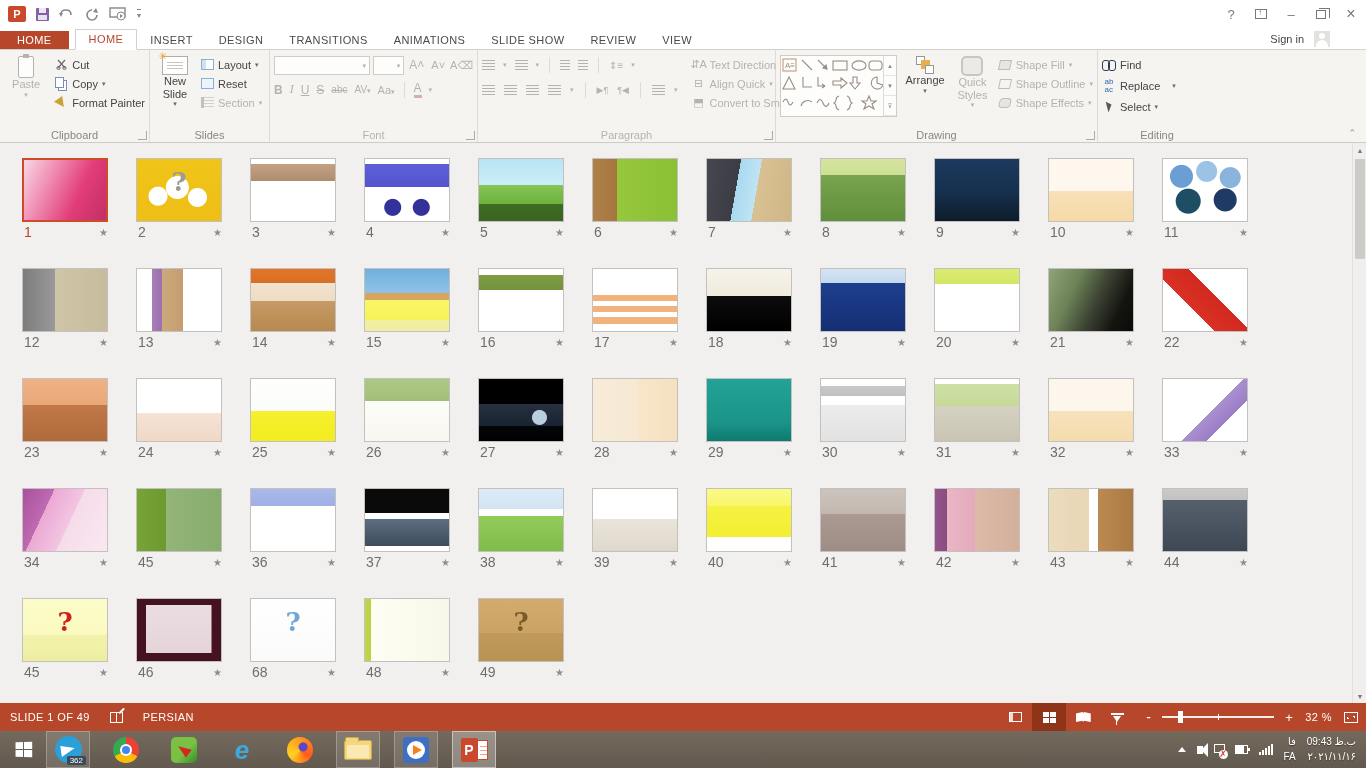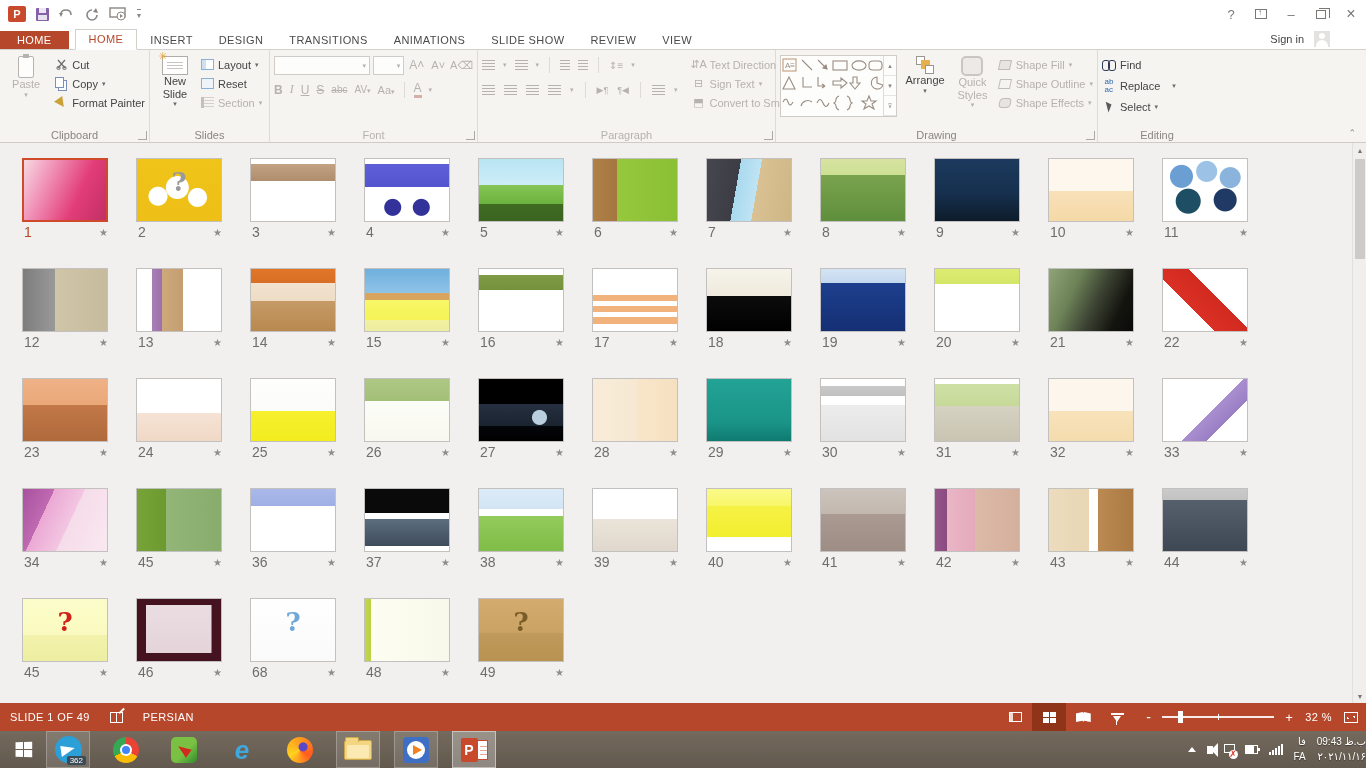--- a/index.html
+++ b/index.html
@@ -174,21 +174,21 @@
   .folder-ico:before { content:""; position:absolute; left:0; top:-4px; width:12px; height:4px; background:#f4d580; border:1px solid #caa84e; border-bottom:none; border-radius:2px 2px 0 0; }
   .folder-ico:after { content:""; position:absolute; left:2px; top:4px; right:2px; bottom:1px; background:#fbe9b4; border-radius:1px; }
   .mpc-ico { width:26px; height:26px; background:#3f6fc4; border-radius:4px; position:relative; }
   .mpc-ico:before { content:""; position:absolute; inset:4px; background:#fff; border-radius:50%; }
   .mpc-ico:after { content:""; position:absolute; left:10px; top:8px; width:0; height:0;
        border-top:5px solid transparent; border-bottom:5px solid transparent; border-left:9px solid #f58220; }
   .pp-ico { width:27px; height:24px; position:relative; }
   .pp-ico .pbox { position:absolute; left:0; top:0; width:17px; height:24px; background:#c8492c; border-radius:2px; color:#fff; font-weight:bold; font-size:14px; display:flex; align-items:center; justify-content:center; }
   .pp-ico .page { position:absolute; right:0; top:2px; width:11px; height:20px; background:#fff; border:1px solid #c8492c;
        background-image:repeating-linear-gradient(#e6a896 0 1px, transparent 1px 4px); background-position:2px 5px; background-size:7px 12px; background-repeat:no-repeat; }
-  .tray { margin-left:auto; display:flex; align-items:center; gap:11px; padding-right:0; color:#fff; }
+  .tray { margin-left:auto; display:flex; align-items:center; gap:11px; padding-right:10px; color:#fff; }
   .tray-up { width:0; height:0; border-left:4px solid transparent; border-right:4px solid transparent; border-bottom:5px solid #fff; }
   .spk { width:6px; height:8px; background:#fff; position:relative; }
   .spk:before { content:""; position:absolute; left:4px; top:-3px; border-top:7px solid transparent; border-bottom:7px solid transparent; border-right:7px solid #fff; }
   .flagx { width:10px; height:12px; position:relative; }
   .flagx:before { content:""; position:absolute; left:0; top:0; width:9px; height:7px; border:1px solid #fff; }
   .flagx:after { content:"✗"; position:absolute; right:-4px; bottom:-3px; color:#e03a2a; font-size:9px; background:#fff; border-radius:50%; line-height:8px; width:9px; height:9px; text-align:center;}
   .batt { width:13px; height:9px; border:1px solid #fff; position:relative; background:linear-gradient(90deg,#fff 8px,transparent 8px); }
   .batt:after { content:""; position:absolute; right:-3px; top:2px; width:2px; height:3px; background:#fff; }
   .bars { display:flex; align-items:flex-end; gap:1px; }
   .bars i { width:2px; background:#fff; }
@@ -382,21 +382,21 @@
           </div>
         </div>
         <div style="display:flex;flex-direction:column;padding-top:2px">
           <div class="smallrow">
             <span class="icon12">⇵A</span>
             <span>Text Direction</span>
               <span class="caret">▾</span>
           </div>
           <div class="smallrow">
             <span class="icon12">⊟</span>
-            <span>Sign Text</span>
+            <span>Align Quick</span>
               <span class="caret">▾</span>
           </div>
           <div class="smallrow">
             <span class="icon12">⬒</span>
             <span>Convert to SmartArt</span>
               <span class="caret">▾</span>
           </div>
         </div>
       </div>
       <div class="rgroup-title">Paragraph</div>

